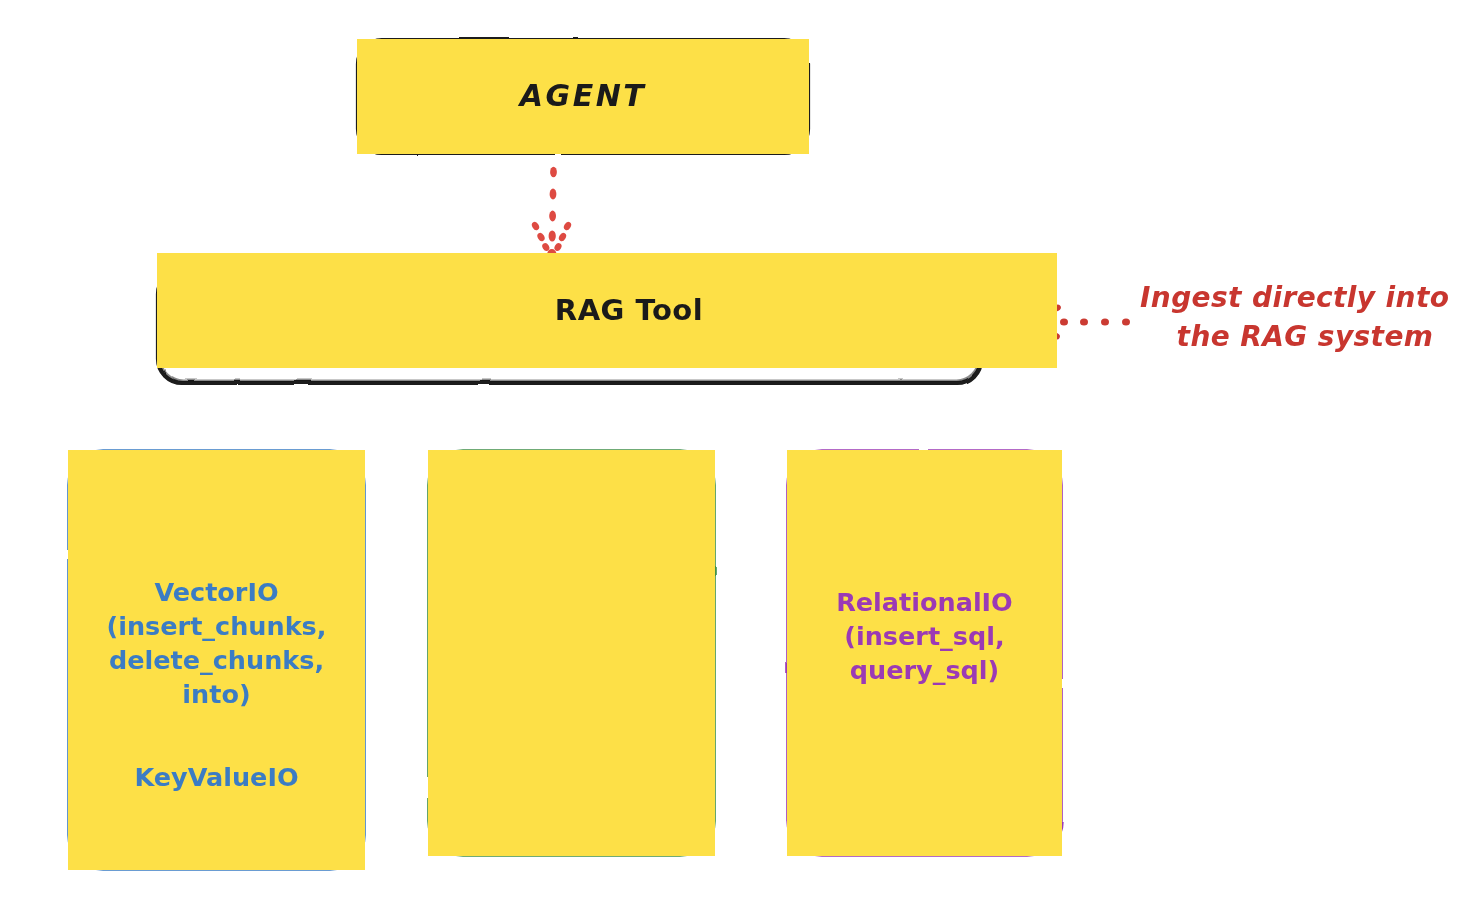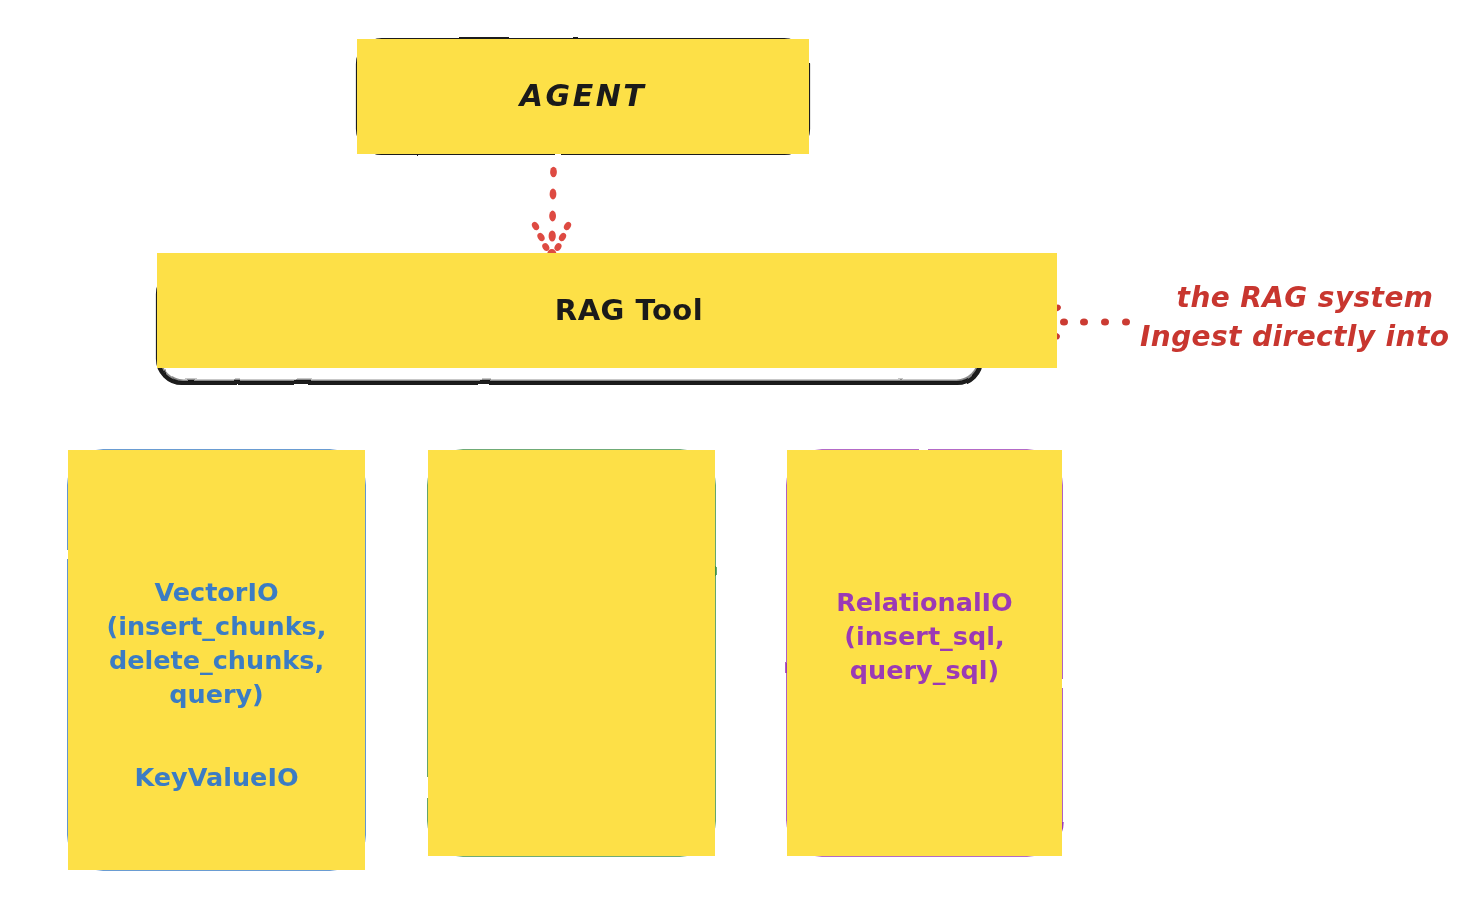--- a/index.html
+++ b/index.html
@@ -214,34 +214,34 @@
 
 <div class="box" id="ragtool-box">
   <div class="box-label">RAG Tool</div>
 </div>
 
 <div class="box store-box" id="vector-box">
   <div class="box-label">
     <span>VectorIO
 (insert_chunks,
 delete_chunks,
-query)</span>
+into)</span>
     <span class="box-index">KeyValueIO</span>
   </div>
 </div>
 
 <div class="box store-box" id="keyvalue-box">
   <div class="box-label">
   </div>
 </div>
 
 <div class="box store-box" id="relational-box">
   <div class="box-label">
     <span>RelationalIO
 (insert_sql,
 query_sql)</span>
   </div>
 </div>
 
 <div id="annotation-text">
+  <span id="annotation-line-1">Ingest directly into</span>
   <span id="annotation-line-2">the RAG system</span>
-  <span id="annotation-line-1">Ingest directly into</span>
 </div>
 
 </body></html>

